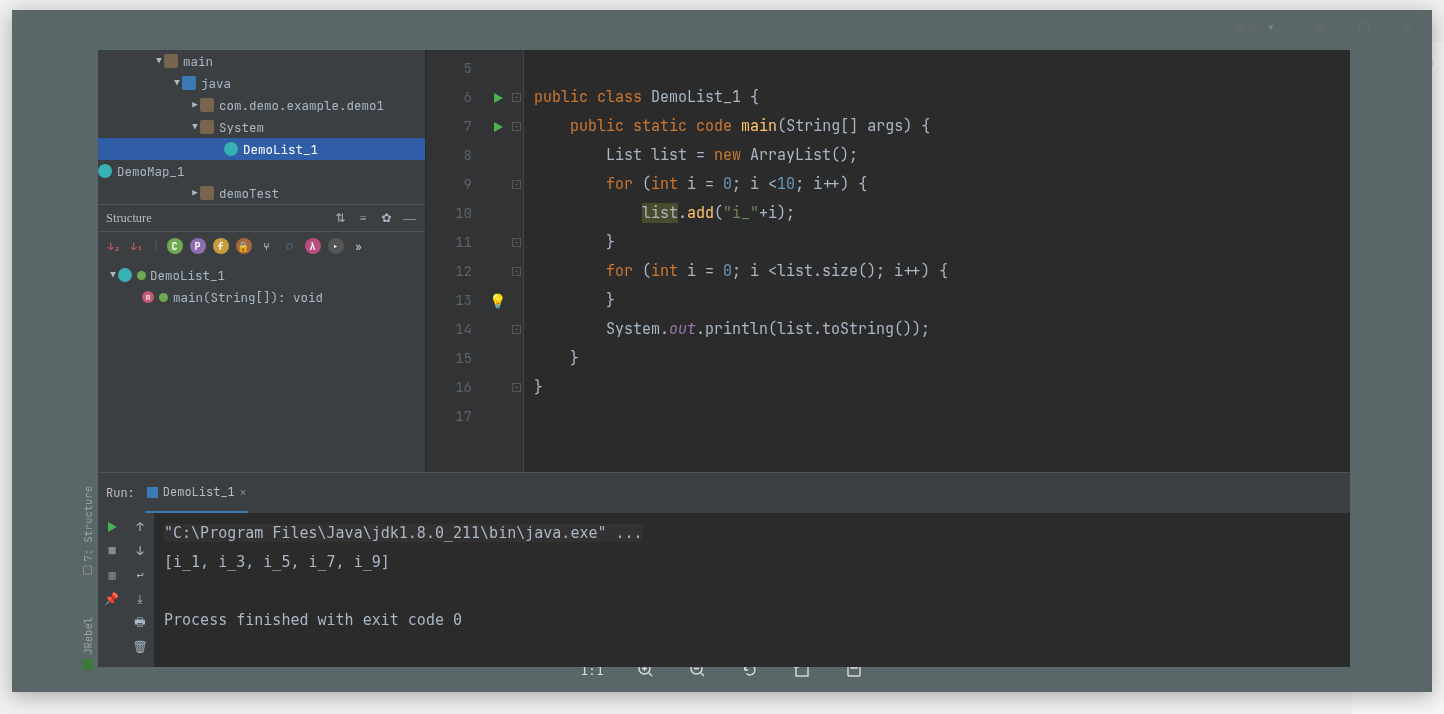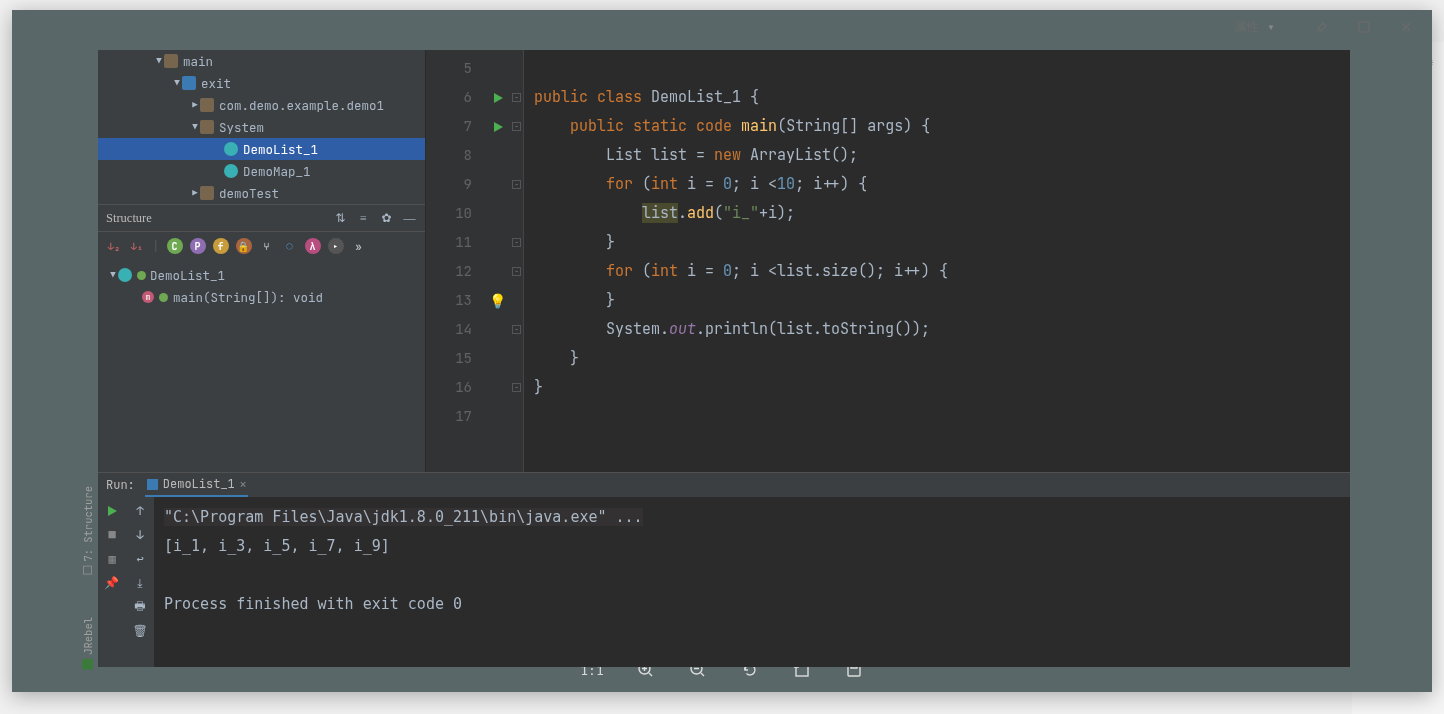--- a/index.html
+++ b/index.html
@@ -342,21 +342,21 @@
       left: 0;
       bottom: 0;
       width: 100%;
       height: 195px;
       display: flex;
       flex-direction: column;
       border-top: 1px solid #515151;
       background: #3c3f41;
     }
     .console-tabs {
-      height: 24px;
+      height: 40px;
       display: flex;
       align-items: center;
       padding-left: 8px;
       gap: 10px;
       color: #bbb;
       font-size: 12px;
     }
     .console-tab {
       display: flex; align-items: center; gap: 5px;
       border-bottom: 2px solid #3b7ab3;
@@ -463,37 +463,37 @@
       <div class="project-panel">
         <div class="tree">
           <div class="tree-row" style="padding-left:56px">
             <span class="tree-arrow">▼</span>
             <span class="tree-icon folder-dk"></span>
             <span>main</span>
           </div>
           <div class="tree-row" style="padding-left:74px">
             <span class="tree-arrow">▼</span>
             <span class="tree-icon folder-blue"></span>
-            <span>exit</span>
+            <span>java</span>
           </div>
           <div class="tree-row" style="padding-left:92px">
             <span class="tree-arrow">▶</span>
             <span class="tree-icon folder-dk"></span>
             <span>com.demo.example.demo1</span>
           </div>
           <div class="tree-row" style="padding-left:92px">
             <span class="tree-arrow">▼</span>
             <span class="tree-icon folder-dk"></span>
             <span>System</span>
           </div>
           <div class="tree-row selected" style="padding-left:126px">
             <span class="tree-icon class-c"></span>
             <span>DemoList_1</span>
           </div>
-          <div class="tree-row" style="padding-left:126px">
+          <div class="tree-row" style="">
             <span class="tree-icon class-c"></span>
             <span>DemoMap_1</span>
           </div>
           <div class="tree-row" style="padding-left:92px">
             <span class="tree-arrow">▶</span>
             <span class="tree-icon folder-dk"></span>
             <span>demoTest</span>
           </div>
         </div>
         <div class="h-sep"></div>

